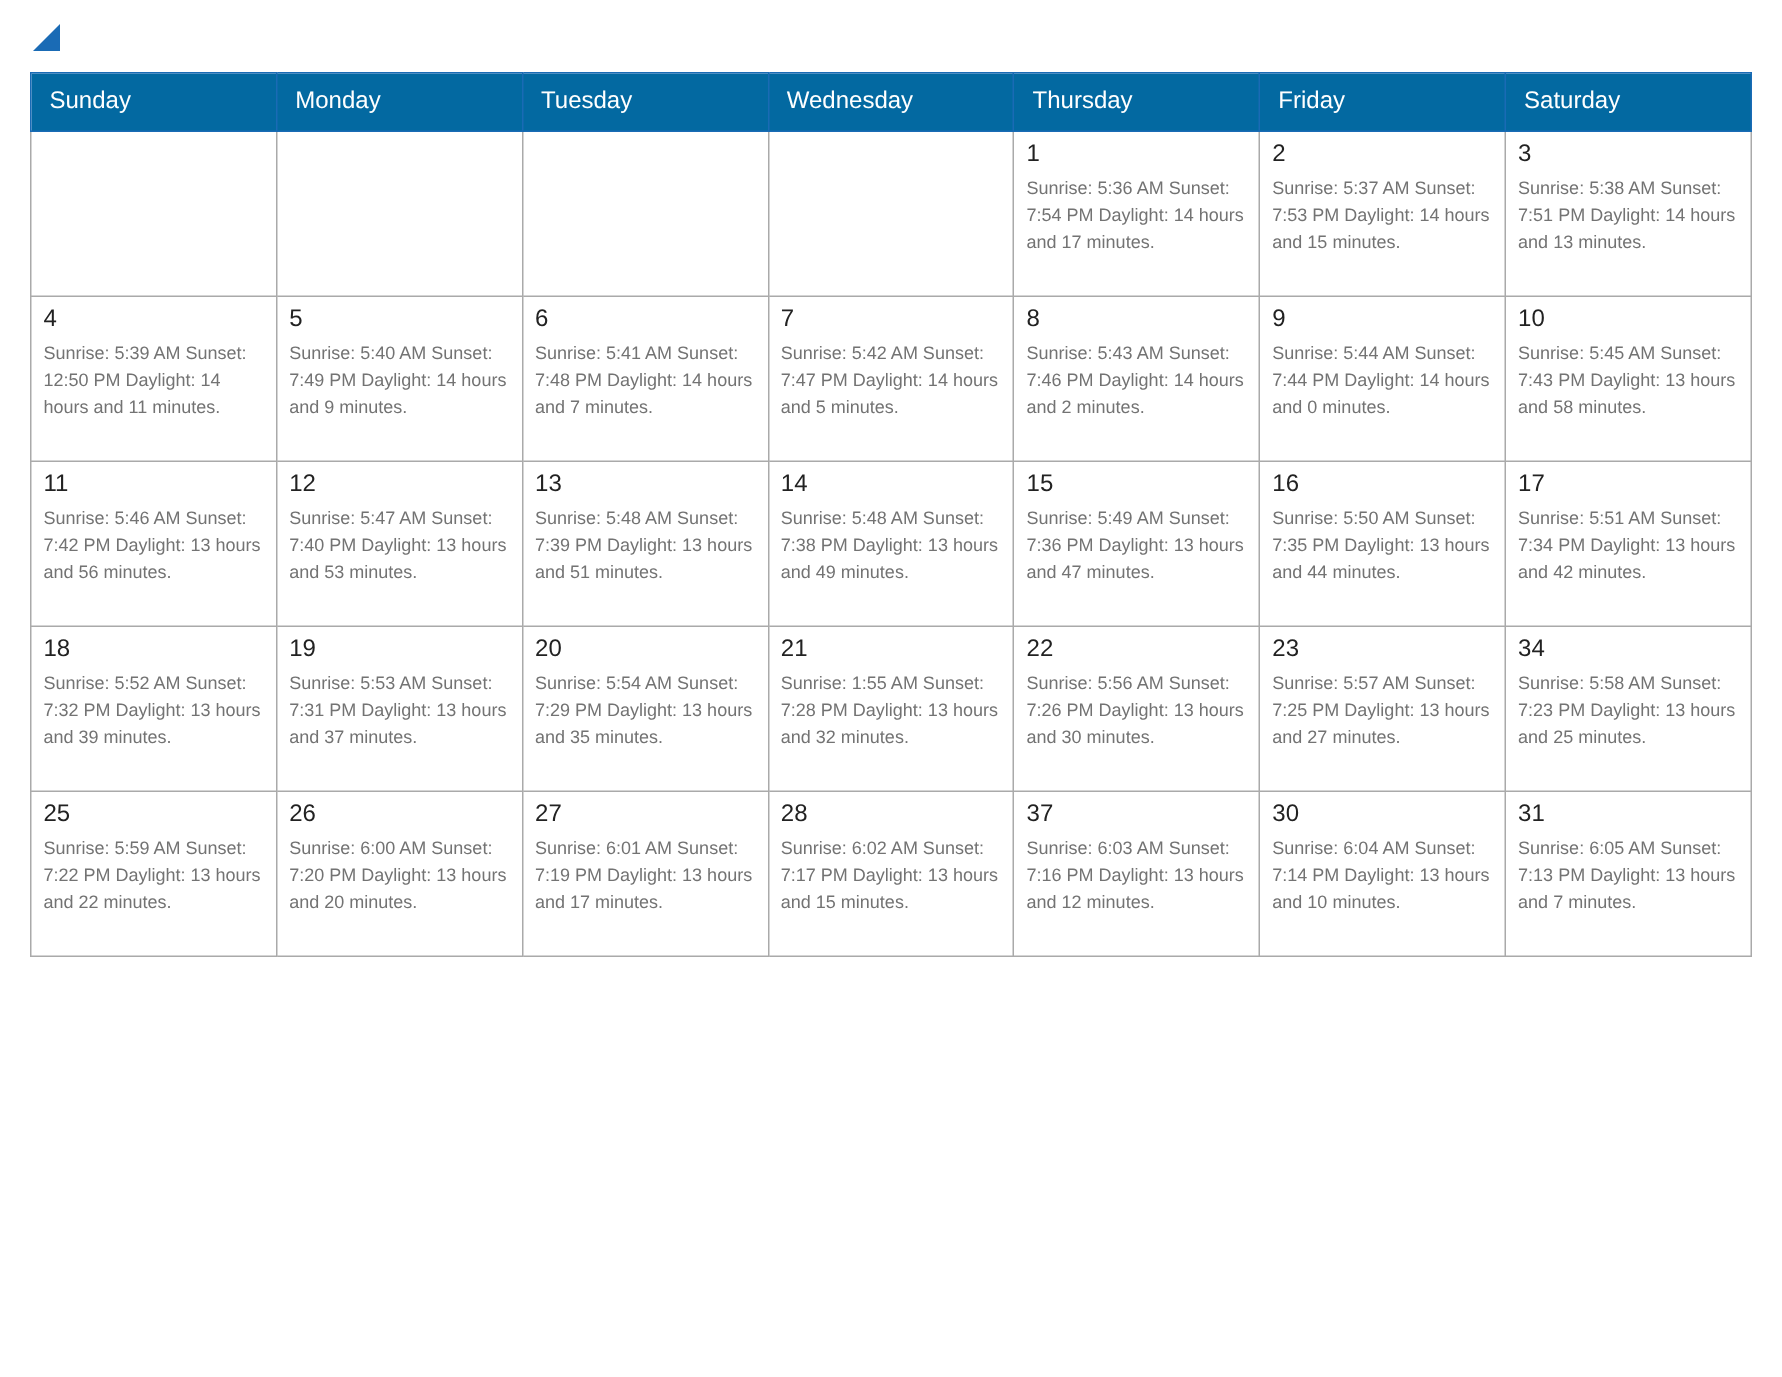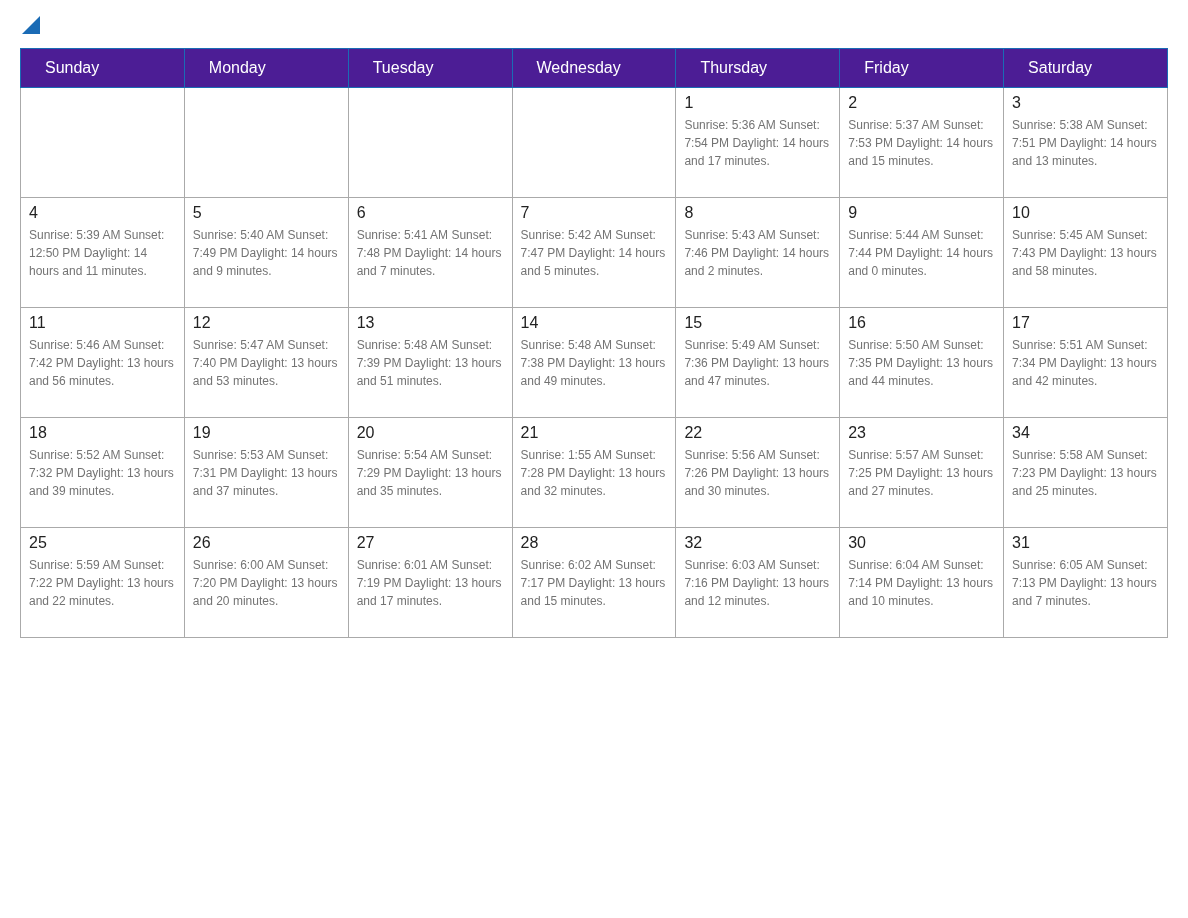--- a/index.html
+++ b/index.html
@@ -32,23 +32,23 @@
       font-size: 20px;
       font-weight: normal;
       color: #555;
     }
     .calendar {
       width: 100%;
       border-collapse: collapse;
       margin-top: 10px;
     }
     .calendar th {
-      background-color: #4c1d95;
+      background-color: #0369a1;
       color: #fff;
-      padding: 10px 24px;
+      padding: 10px 12px;
       text-align: left;
       font-size: 16px;
       font-weight: normal;
       border: 1px solid #1a6bb5;
     }
     .calendar td {
       border: 1px solid #aaa;
       vertical-align: top;
       padding: 6px 8px;
       width: 14.28%;
@@ -301,21 +301,21 @@
 Sunset: 7:19 PM
 Daylight: 13 hours and 17 minutes.</div>
         </td>
         <td>
           <div class="day-number">28</div>
           <div class="day-info">Sunrise: 6:02 AM
 Sunset: 7:17 PM
 Daylight: 13 hours and 15 minutes.</div>
         </td>
         <td>
-          <div class="day-number">32</div>
+          <div class="day-number">37</div>
           <div class="day-info">Sunrise: 6:03 AM
 Sunset: 7:16 PM
 Daylight: 13 hours and 12 minutes.</div>
         </td>
         <td>
           <div class="day-number">30</div>
           <div class="day-info">Sunrise: 6:04 AM
 Sunset: 7:14 PM
 Daylight: 13 hours and 10 minutes.</div>
         </td>

